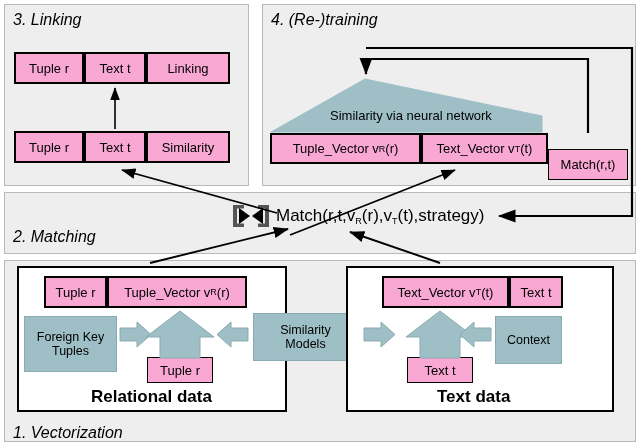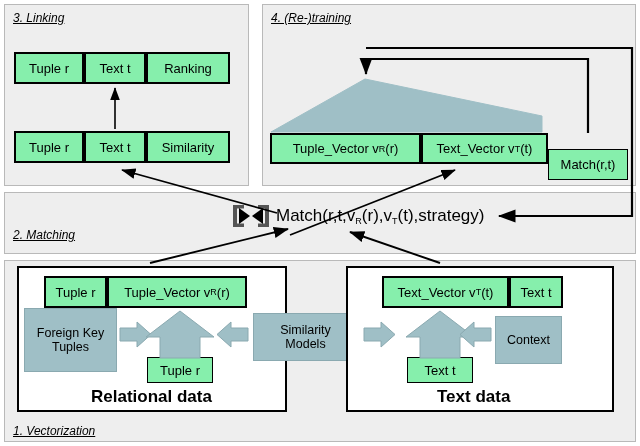--- a/index.html
+++ b/index.html
@@ -1,24 +1,24 @@
 <!DOCTYPE html>
 <html><head>
 <meta charset="utf-8">
 <style>
   html,body{margin:0;padding:0;background:#ffffff;}
   body{font-family:"Liberation Sans","DejaVu Sans",sans-serif;}
   #stage{position:relative;width:640px;height:446px;background:#ffffff;overflow:hidden;}
 
   
   .panel{position:absolute;background:#eeeeee;border:1px solid #b9b9b9;box-sizing:border-box;}
-  .panel-label{position:absolute;font-style:italic;font-size:12px;color:#000;white-space:nowrap;text-decoration:underline;}
+  .panel-label{position:absolute;font-style:italic;font-size:16px;color:#000;white-space:nowrap;}
 
   
-  .wbox{position:absolute;background:#86efac;border:2px solid #000;box-sizing:border-box;
+  .wbox{position:absolute;background:#f9a8d4;border:2px solid #000;box-sizing:border-box;
         display:flex;align-items:center;justify-content:center;
         font-size:13px;color:#000;white-space:nowrap;}
   .wbox.thin{border-width:1.5px;}
   .tealbox{position:absolute;background:#9fbfc6;border:1px solid #8aa9b0;box-sizing:border-box;
         display:flex;align-items:center;justify-content:center;text-align:center;
         font-size:12.5px;color:#000;line-height:1.15;}
   .plainbox{position:absolute;background:#ffffff;border:2px solid #000;box-sizing:border-box;}
 
   .sub{font-size:9px;vertical-align:-3px;}
 
@@ -31,33 +31,34 @@
 </head>
 <body>
 
 <div id="stage">
 
   <div class="panel" style="left:4px;top:4px;width:245px;height:182px;"></div>
   <div class="panel-label" style="left:13px;top:11px;">3. Linking</div>
 
   <div class="wbox" style="left:14px;top:52px;width:70px;height:32px;">Tuple r</div>
   <div class="wbox" style="left:84px;top:52px;width:62px;height:32px;">Text t</div>
-  <div class="wbox" style="left:146px;top:52px;width:84px;height:32px;">Ranking</div>
+  <div class="wbox" style="left:146px;top:52px;width:84px;height:32px;">Linking</div>
 
   <div class="wbox" style="left:14px;top:131px;width:70px;height:32px;">Tuple r</div>
   <div class="wbox" style="left:84px;top:131px;width:62px;height:32px;">Text t</div>
   <div class="wbox" style="left:146px;top:131px;width:84px;height:32px;text-align:center;">Similarity</div>
 
   <div class="panel" style="left:262px;top:4px;width:374px;height:182px;"></div>
   <div class="panel-label" style="left:271px;top:11px;">4. (Re-)training</div>
 
 
   <svg class="ov">
     <polygon points="271,132 365,79 542,116 542,132" fill="#9fbfc6" stroke="#9fbfc6" stroke-width="1"></polygon>
   </svg>
+  <div class="bigtext" style="left:330px;top:108px;font-size:13px;">Similarity via neural network</div>
 
   <div class="wbox" style="left:270px;top:133px;width:151px;height:31px;">
     <span>Tuple_Vector v</span>
       <span class="sub">R</span>
       <span>(r)</span>
   </div>
   <div class="wbox" style="left:421px;top:133px;width:127px;height:31px;">
     <span>Text_Vector v</span>
       <span class="sub">T</span>
       <span>(t)</span>
@@ -89,21 +90,21 @@
 
   <div class="plainbox" style="left:17px;top:266px;width:270px;height:146px;"></div>
 
   <div class="wbox" style="left:44px;top:276px;width:63px;height:32px;">Tuple r</div>
   <div class="wbox" style="left:107px;top:276px;width:140px;height:32px;">
     <span>Tuple_Vector v</span>
       <span class="sub">R</span>
       <span>(r)</span>
   </div>
 
-  <div class="tealbox" style="left:24px;top:308px;width:93px;height:64px;white-space:pre-line;">Foreign Key
+  <div class="tealbox" style="left:24px;top:316px;width:93px;height:56px;white-space:pre-line;">Foreign Key
 Tuples</div>
 
   <div class="wbox thin" style="left:147px;top:357px;width:66px;height:26px;">Tuple r</div>
 
   <div class="datalabel" style="left:91px;top:387px;">Relational data</div>
 
   <div class="tealbox" style="left:253px;top:313px;width:105px;height:48px;white-space:pre-line;">Similarity
 Models</div>
 
   <div class="plainbox" style="left:346px;top:266px;width:268px;height:146px;"></div>

